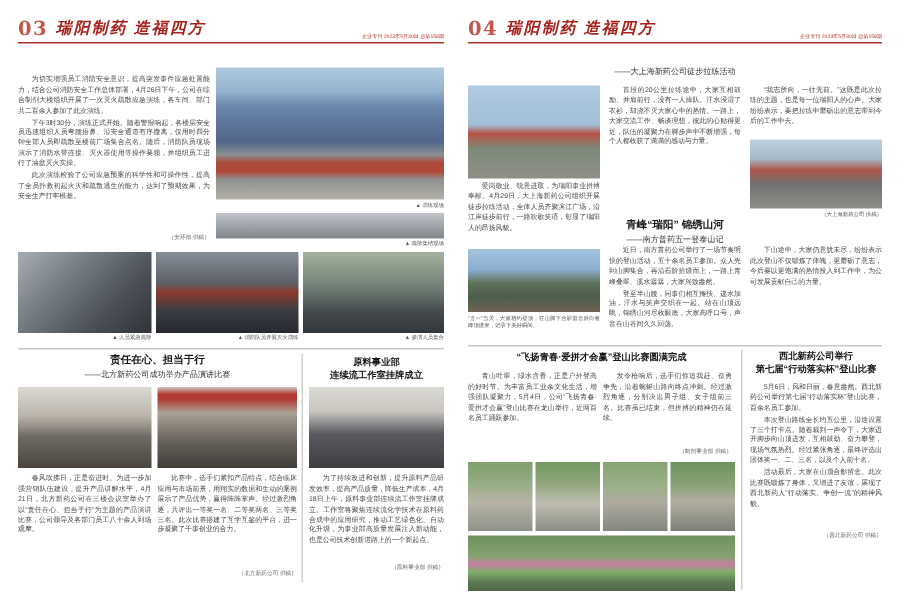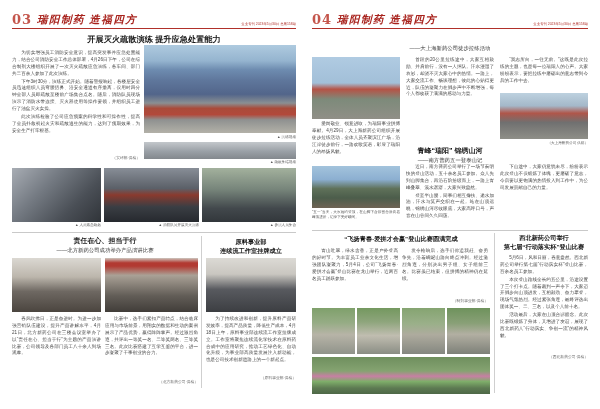--- a/index.html
+++ b/index.html
@@ -50,21 +50,20 @@
 
 <div class="sheet">
 
   <section class="page" style="left:0;">
     <div class="abs phead" style="left:12px;top:13px;width:284px;">
       <span class="pno">03</span>
       <span class="brand">瑞阳制药  造福四方</span>
       <span class="issue">企业专刊  2023年5月30日  总第158期</span>
     </div>
 
-    <div class="abs h1" style="left:12px;top:35px;width:284px;">开展灭火疏散演练  提升应急处置能力</div>
 
     <div class="abs col" style="left:12px;top:50px;width:128px;height:104px;">
       <p>为切实增强员工消防安全意识，提高突发事件应急处置能力，结合公司消防安全工作总体部署，4月26日下午，公司在综合制剂大楼组织开展了一次灭火疏散应急演练，各车间、部门共二百余人参加了此次演练。</p>
       <p>下午3时30分，演练正式开始。随着警报响起，各楼层安全员迅速组织人员弯腰捂鼻、沿安全通道有序撤离，仅用时四分钟全部人员即疏散至楼前广场集合点名。随后，消防队员现场演示了消防水带连接、灭火器使用等操作要领，并组织员工进行了油盆灭火实操。</p>
       <p>此次演练检验了公司应急预案的科学性和可操作性，提高了全员扑救初起火灾和疏散逃生的能力，达到了预期效果，为安全生产打牢根基。</p>
     </div>
     <div class="abs byl" style="left:12px;top:156px;width:128px;">（安环部  供稿）</div>
 
     <div class="abs photo ph-building" style="left:144px;top:45px;width:152px;height:88px;"></div>
     <div class="abs cap" style="left:144px;top:135px;width:152px;">▲  演练现场</div>

